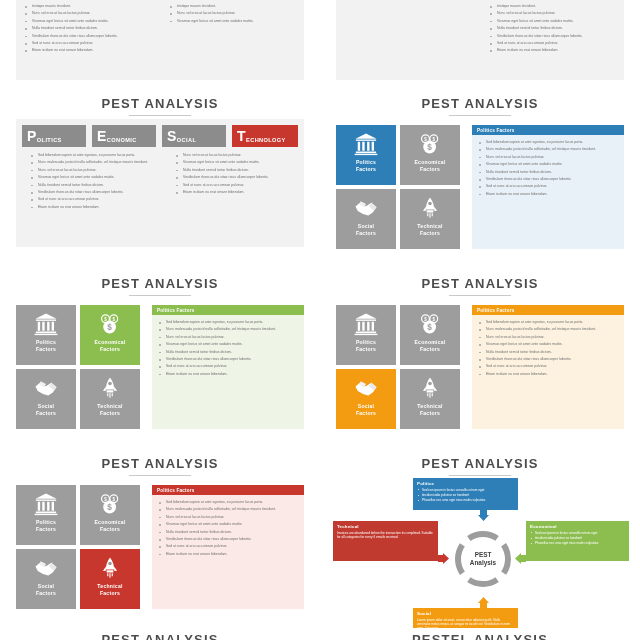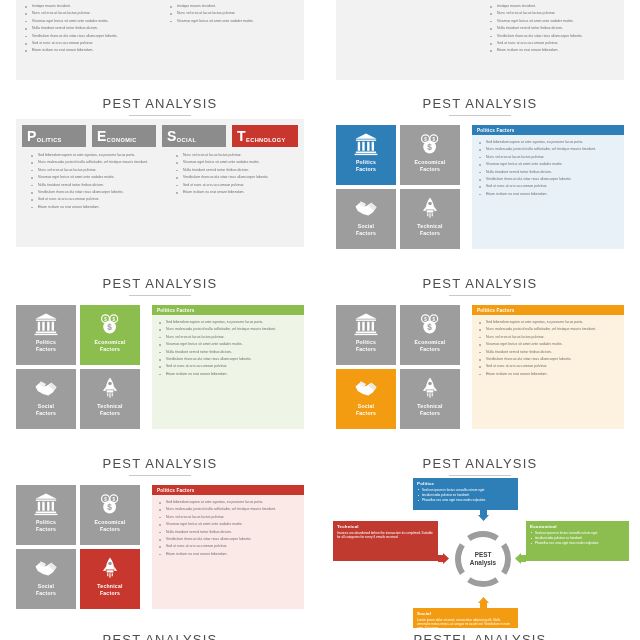--- a/index.html
+++ b/index.html
@@ -7,21 +7,21 @@
     width:640px;height:640px;overflow:hidden;background:#ffffff;
     font-family:"Liberation Sans", sans-serif;
     -webkit-font-smoothing:antialiased;
   }
   .sheet{position:relative;width:640px;height:640px;}
 
   
   .slide{position:absolute;background:#ffffff;overflow:hidden;}
   .slide-title{
     text-align:center;font-size:13px;letter-spacing:1.2px;color:#4c4c4c;
-    font-weight:400;margin:0;padding:0;line-height:15px;
+    font-weight:700;margin:0;padding:0;line-height:15px;
   }
   .title-rule{width:62px;height:1px;background:#c9c9c9;margin:4px auto 0;}
 
   .body-area{position:absolute;left:16px;right:16px;background:#f2f2f2;}
 
   
   ul.bullets{list-style:none;margin:0;padding:0;}
   ul.bullets li{
     position:relative;padding-left:9px;margin:0 0 2.0px 0;
     font-size:3.5px;line-height:5.4px;color:#6f6f6f;

